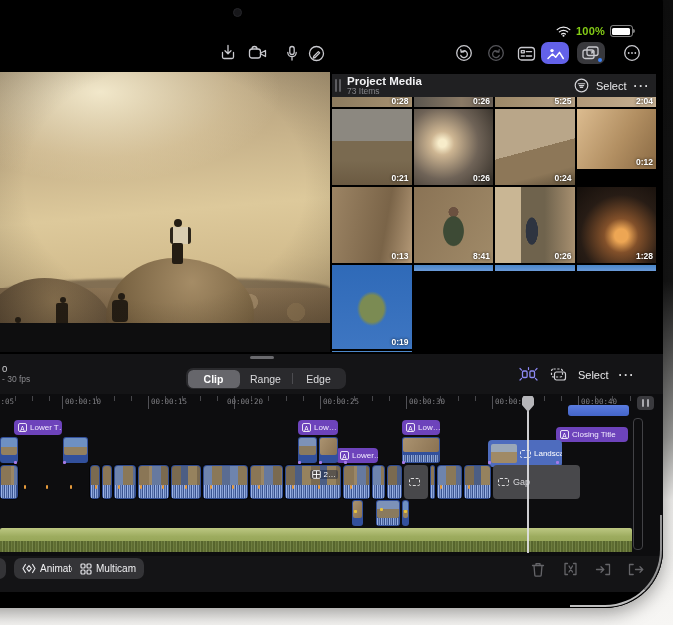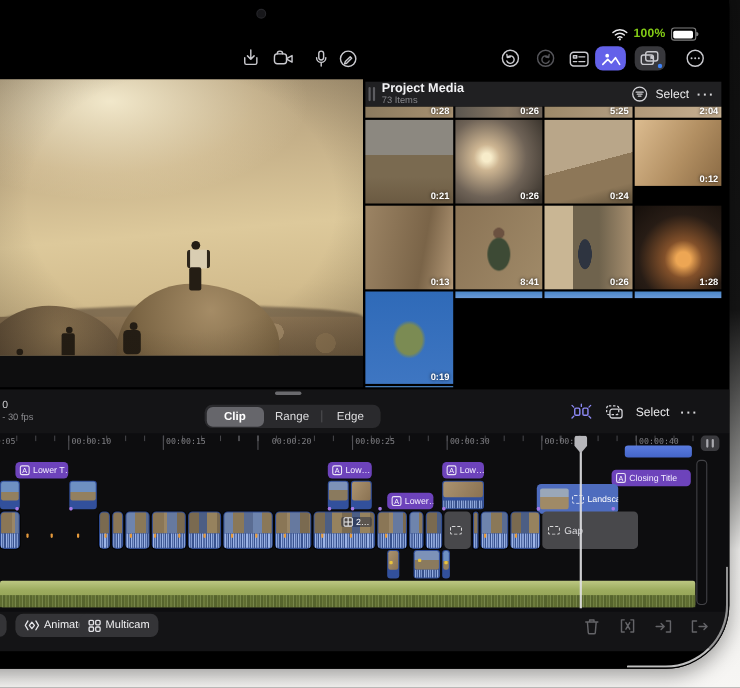--- a/index.html
+++ b/index.html
@@ -388,21 +388,21 @@
       <div class="majortick" style="left:62px"></div>
       <div class="majortick" style="left:148px"></div>
       <div class="majortick" style="left:234px"></div>
       <div class="majortick" style="left:320px"></div>
       <div class="majortick" style="left:406px"></div>
       <div class="majortick" style="left:492px"></div>
       <div class="majortick" style="left:578px"></div>
       <span class="rlabel" style="left:-22px">00:00:05</span>
       <span class="rlabel" style="left:65px">00:00:10</span>
       <span class="rlabel" style="left:151px">00:00:15</span>
-      <span class="rlabel" style="left:247px">00:00:20</span>
+      <span class="rlabel" style="left:227px">00:00:20</span>
       <span class="rlabel" style="left:323px">00:00:25</span>
       <span class="rlabel" style="left:409px">00:00:30</span>
       <span class="rlabel" style="left:495px">00:00:35</span>
       <span class="rlabel" style="left:581px">00:00:40</span>
       <div class="abs musicbar"></div>
       <div class="abs pausebox">
           <i></i>
           <i></i>
         </div>
 
@@ -415,21 +415,21 @@
         <span class="tlabel">Low…</span>
       </div>
       <div class="tclip" style="left:402px;top:26px;width:38px">
         <span class="abox">A</span>
         <span class="tlabel">Low…</span>
       </div>
       <div class="tclip" style="left:556px;top:33px;width:72px">
         <span class="abox">A</span>
         <span class="tlabel">Closing Title</span>
       </div>
-      <div class="tclip" style="left:352px;top:54px;width:42px">
+      <div class="tclip" style="left:336px;top:54px;width:42px">
         <span class="abox">A</span>
         <span class="tlabel">Lower…</span>
       </div>
 
       <div class="cclip" style="left:0;width:18px">
           <div class="cthumb sky"></div>
         </div>
       <div class="cclip" style="left:63px;width:25px">
           <div class="cthumb sky"></div>
         </div>

